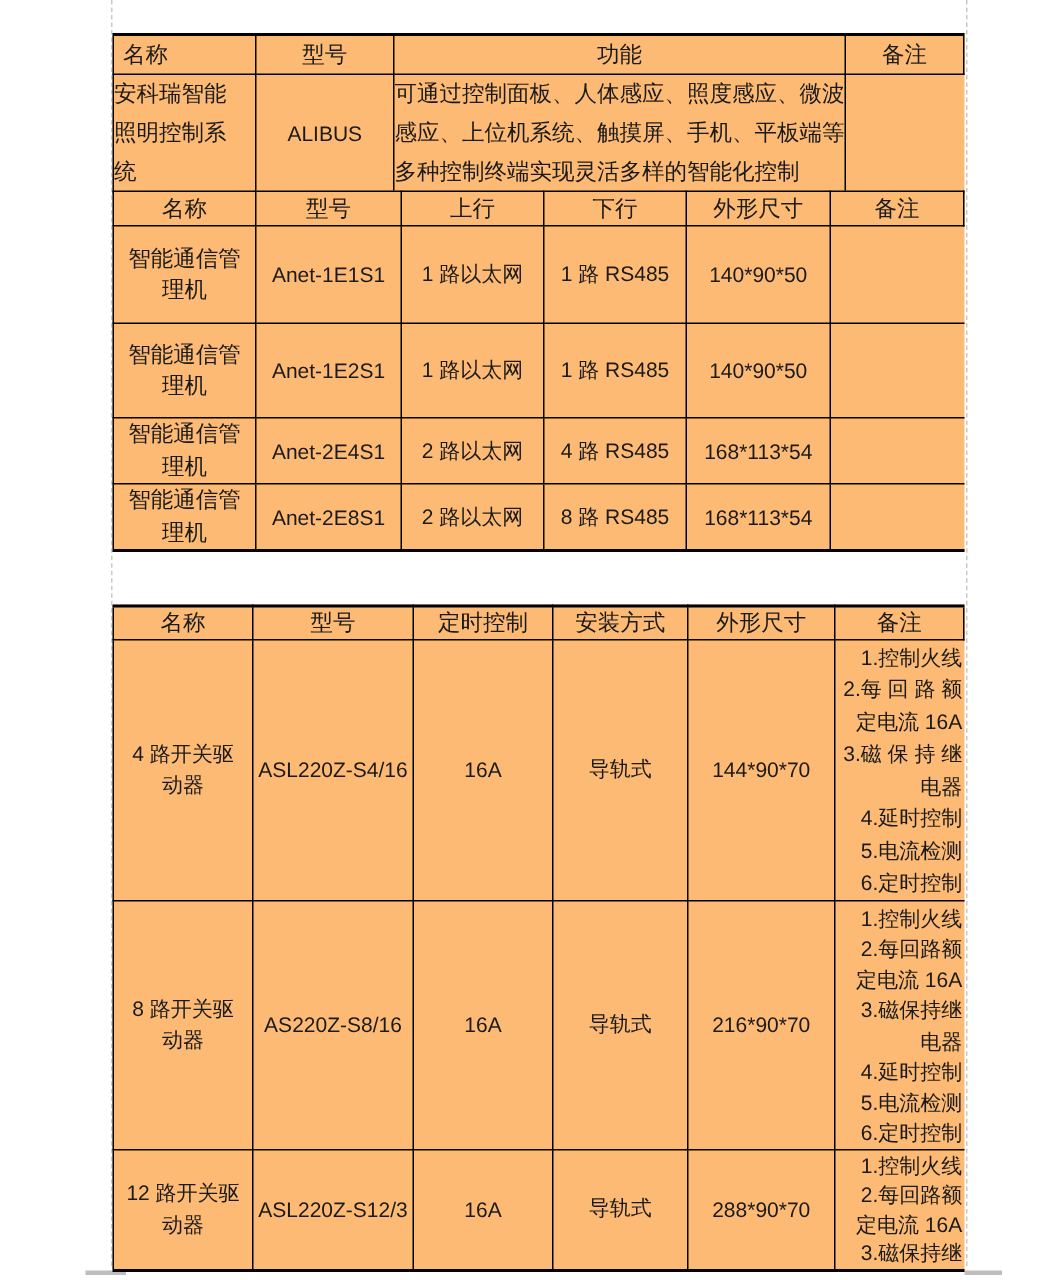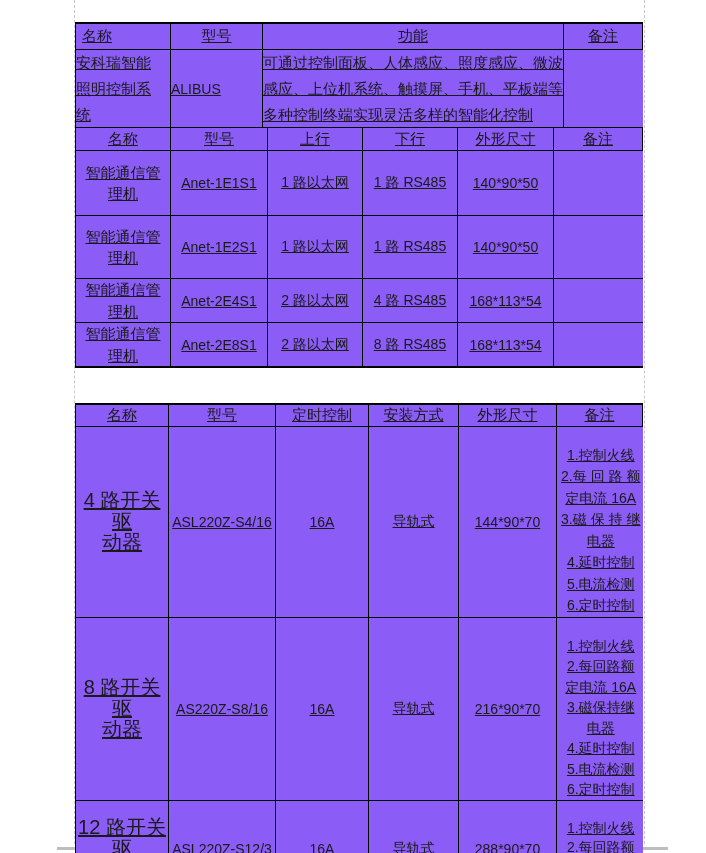--- a/index.html
+++ b/index.html
@@ -4,49 +4,49 @@
 <style>
   html,body{margin:0;padding:0;background:#ffffff;}
   #page{
     position:relative;width:706px;height:853px;background:#ffffff;overflow:hidden;
     font-family:"Liberation Sans","DejaVu Sans",sans-serif;color:#1a1a1a;
   }
   
   .vguide{position:absolute;top:0;height:844px;width:0;border-left:1px dashed #c9c9c9;}
   .corner-mark{position:absolute;height:3px;background:#bdbdbd;}
 
-  table{border-collapse:collapse;table-layout:fixed;position:absolute;background:#8b5cf6;text-decoration:underline;}
+  table{border-collapse:collapse;table-layout:fixed;position:absolute;background:#fdba74;}
   td,th{border:1px solid #000;padding:0;font-weight:400;vertical-align:middle;overflow:hidden;}
   th{font-size:15px;text-align:center;}
   .ml{white-space:pre-line;display:block;}
   .l{text-align:left;padding-left:6px;}
   
   td.open{border-right:none;}
 
   
   #t1{left:75px;top:22px;width:567px;border-top:2px solid #000;}
   #t1 .hrow{height:26px;}
   #t1 .drow{height:79px;}
   #t1 .name-cell,#t1 .func-cell{font-size:15px;line-height:26px;}
-  #t1 .model-cell{font-size:14px;text-align:left;}
+  #t1 .model-cell{font-size:14px;text-align:center;}
 
   
   #t2{left:75px;top:127px;width:567px;border-bottom:2px solid #000;}
   #t2 .hrow{height:23px;}
   #t2 .r1{height:65px;} #t2 .r2{height:63px;} #t2 .r3{height:44px;} #t2 .r4{height:43px;}
   #t2 td{font-size:14px;text-align:center;}
   #t2 .name-cell{font-size:15px;line-height:21.5px;}
 
   
   #t3{left:75px;top:403px;width:567px;border-top:2px solid #000;border-bottom:2px solid #000;}
   #t3 .hrow{height:22px;}
   #t3 .r1{height:172px;} #t3 .r2{height:165px;} #t3 .r3{height:78px;}
   #t3 td{font-size:14px;text-align:center;}
-  #t3 .name-cell{font-size:20px;line-height:21px;}
-  #t3 .remark-cell{vertical-align:top;text-align:center;padding:18px 1px 0 3px;}
+  #t3 .name-cell{font-size:14px;line-height:21px;}
+  #t3 .remark-cell{vertical-align:top;text-align:right;padding:1px 1px 0 3px;}
   #t3 .r1 .remark-cell{line-height:21.5px;}
   #t3 .r2 .remark-cell{line-height:20.5px;}
   #t3 .r3 .remark-cell{line-height:19.5px;}
 </style>
 </head>
 <body>
 
 <div id="page">
 
   <div class="vguide" style="left:74px;"></div>

